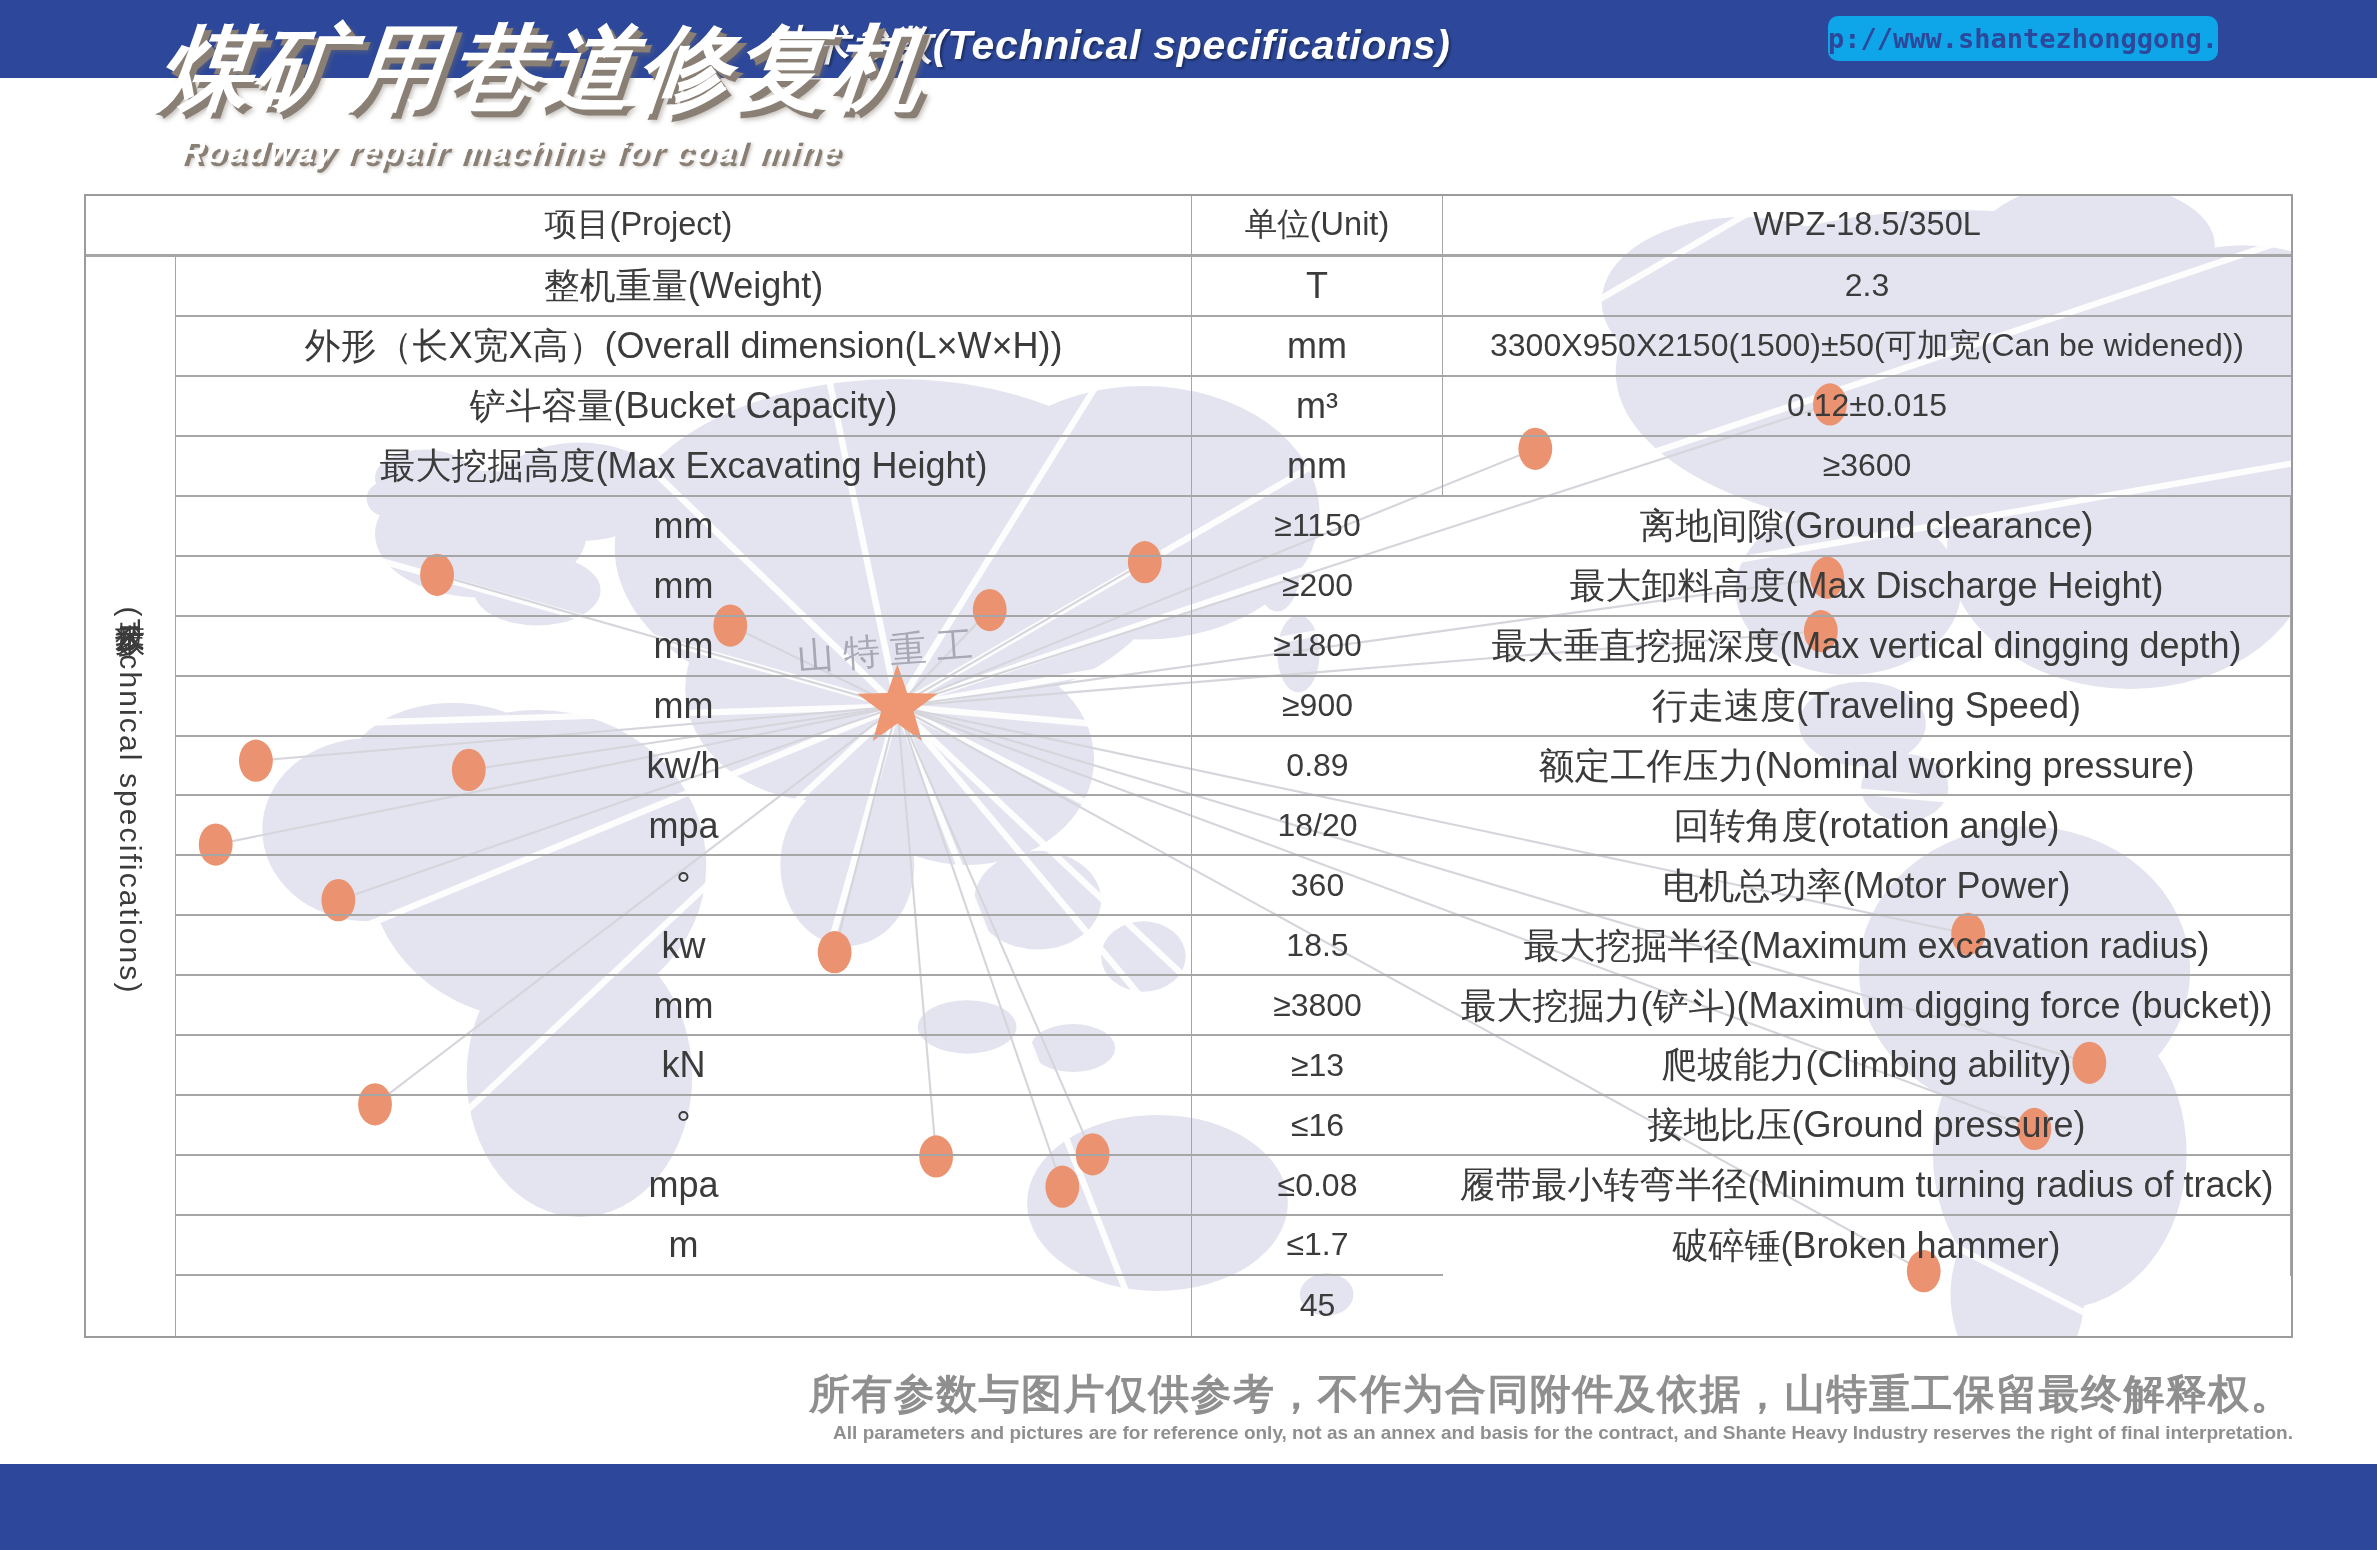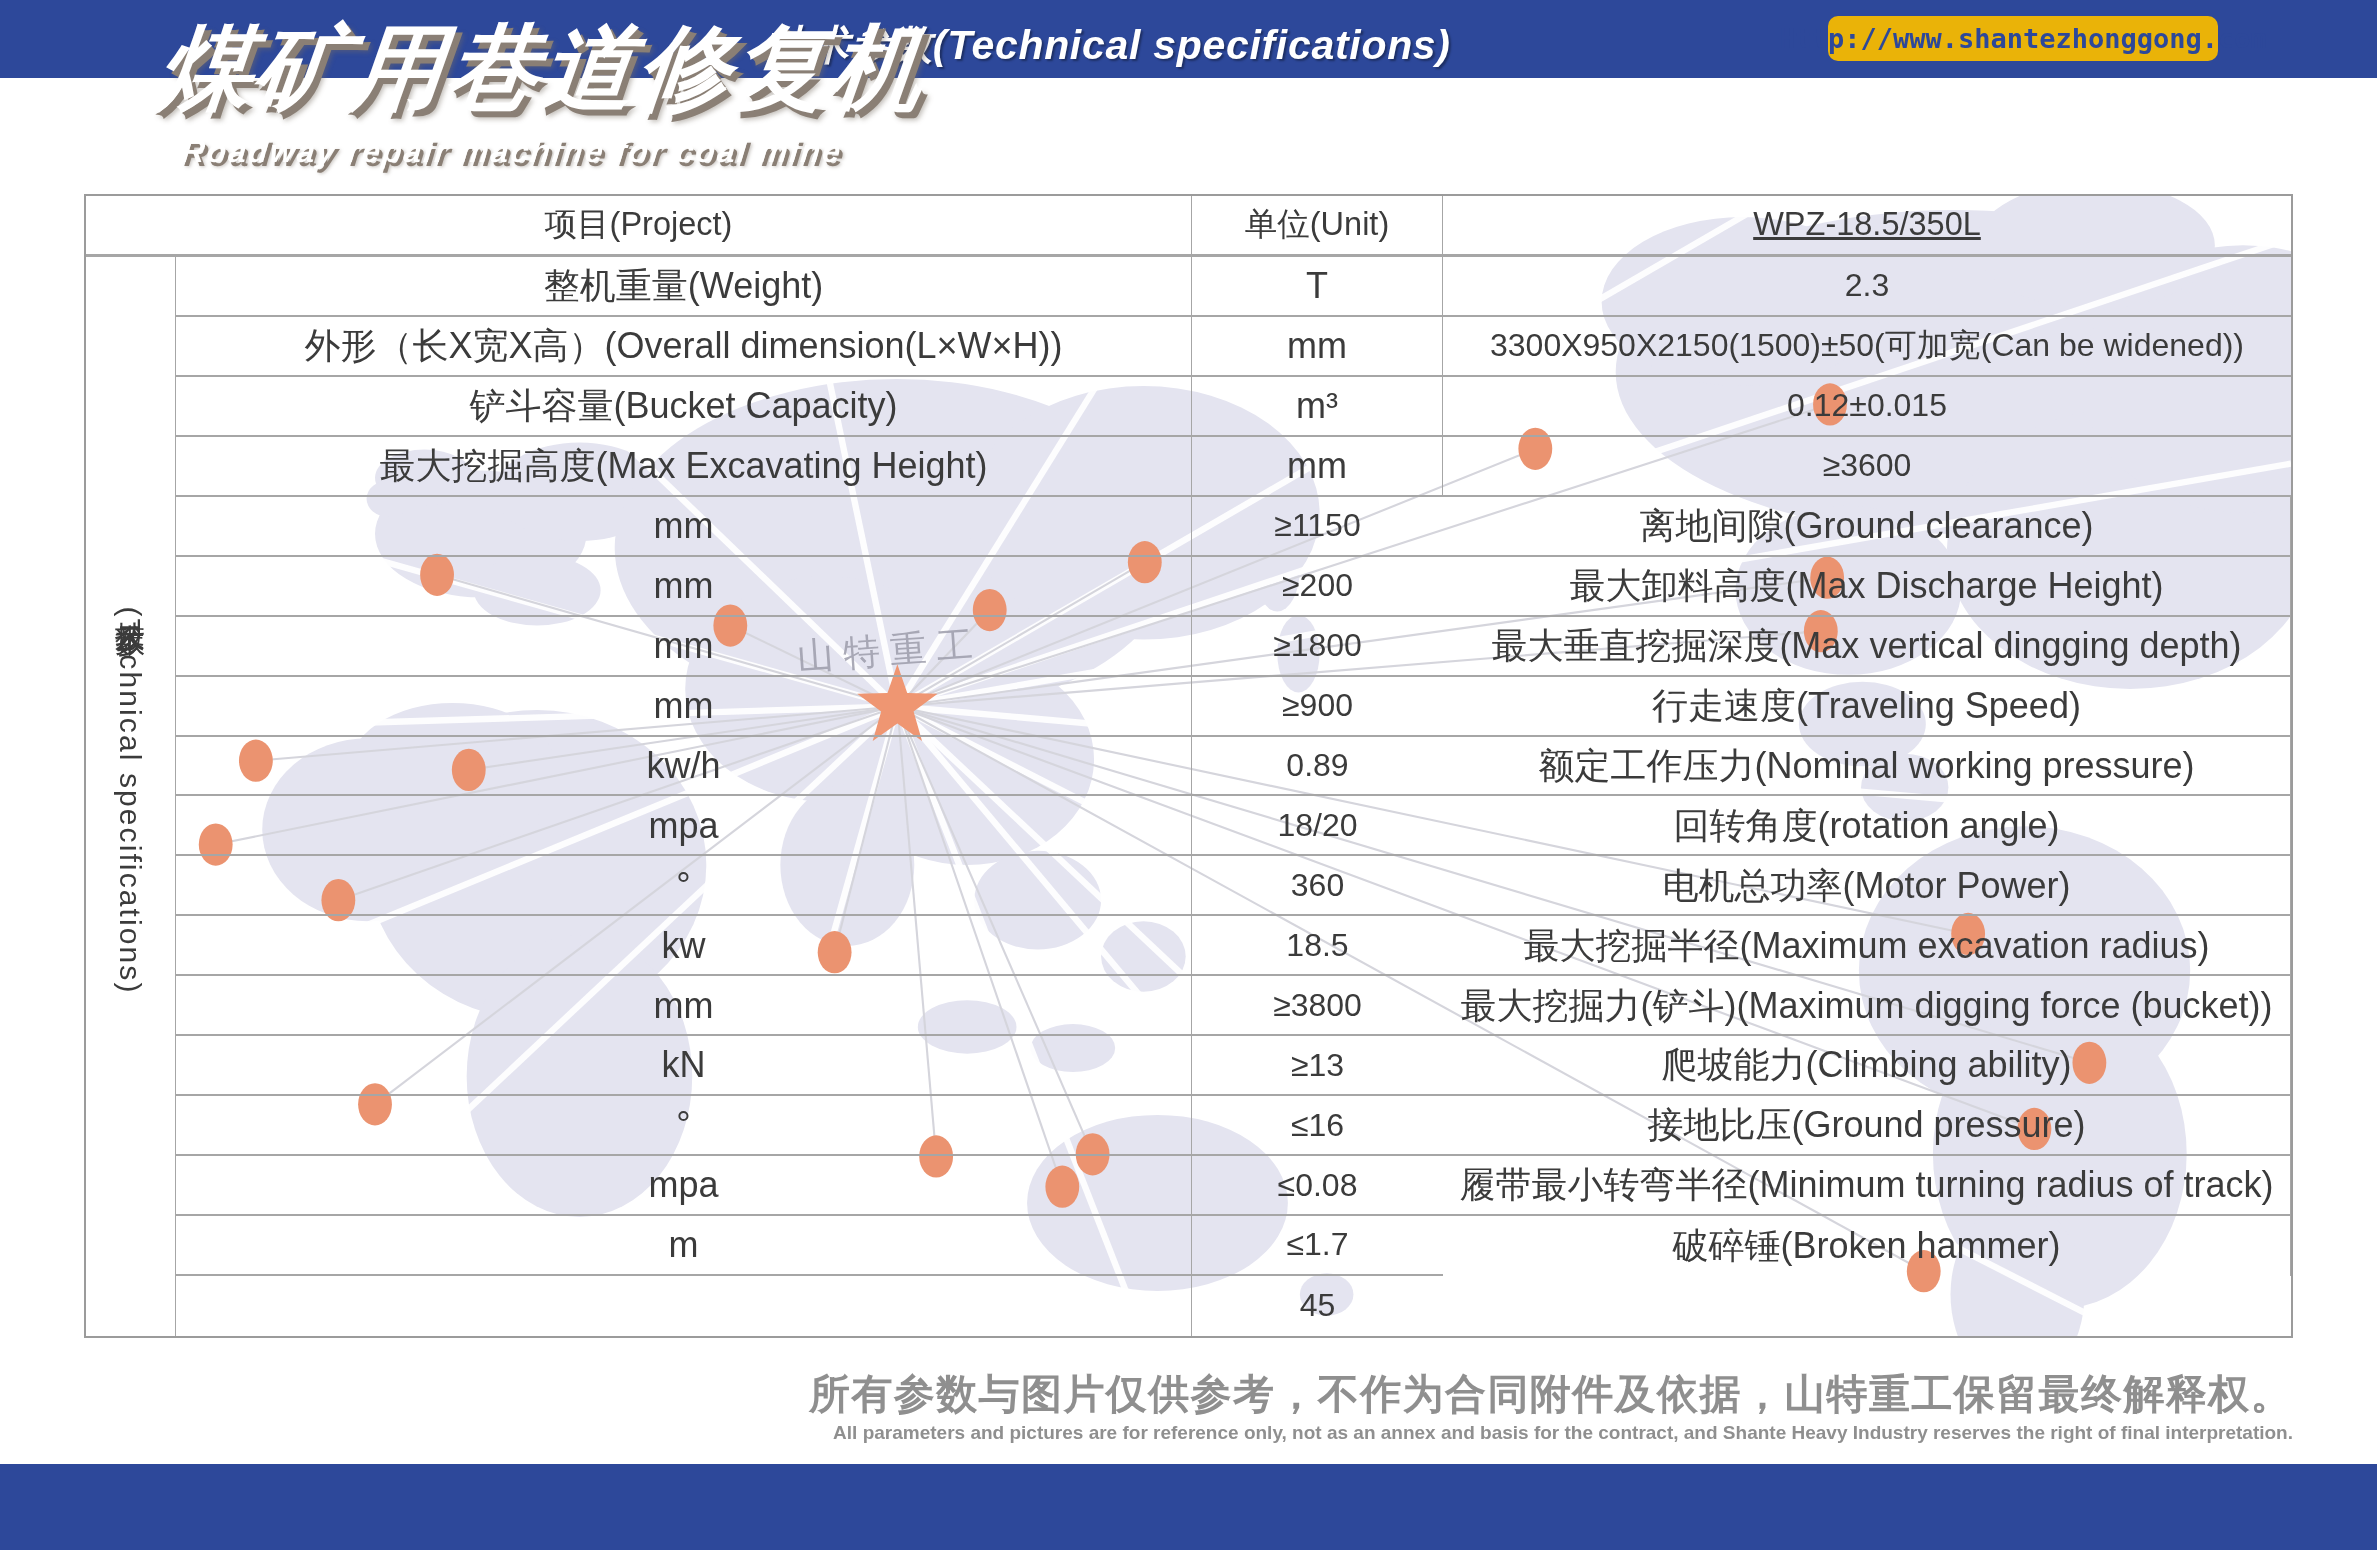--- a/index.html
+++ b/index.html
@@ -27,39 +27,39 @@
   .brand-en{margin-top:1.4px;font-size:32px;font-weight:bold;font-style:italic;color:#ffffff;
     letter-spacing:2.1px;white-space:nowrap;transform:skewX(-6deg);
     text-shadow:3.5px 3.5px 0 var(--shadow), 5px 5px 3.5px rgba(120,110,100,.4);}
 
   
   .section-title{position:absolute;left:766px;top:18.4px;z-index:4;font-size:41px;font-weight:bold;
     font-style:italic;color:#ffffff;white-space:nowrap;letter-spacing:0.7px;
     text-shadow:2.1px 2.1px 2.1px rgba(0,0,0,.35);}
 
   
-  .site-box{position:absolute;left:1828px;top:15.5px;width:390px;height:45px;background:#eab308;
+  .site-box{position:absolute;left:1828px;top:15.5px;width:390px;height:45px;background:#0ea5e9;
     border-radius:10px;display:flex;align-items:center;justify-content:center;z-index:4;}
   .site-box span{font-family:"DejaVu Sans Mono",monospace;font-size:27px;font-weight:bold;
     color:var(--blue);white-space:nowrap;}
 
   
   .spec-wrap{position:absolute;left:84px;top:194px;width:2209px;height:1144px;
     border:2.8px solid var(--line-dark);background:#ffffff;}
   .map-svg{position:absolute;left:0;top:0;width:100%;height:100%;z-index:0;}
   .grid{position:relative;z-index:2;display:grid;width:100%;height:100%;
     grid-template-columns:90px 1016px 251px 1fr;
     grid-template-rows:61px repeat(18,1fr);}
   .cell{display:flex;align-items:center;justify-content:center;text-align:center;
     border-right:1.4px solid var(--line);border-bottom:2.1px solid var(--line);
     font-size:36px;color:var(--ink);line-height:1.1;padding:0 5.7px;}
   .hd{font-size:32.5px;border-bottom-width:3.5px;}
   .hd-project{grid-column:1 / 3;grid-row:1;}
   .hd-unit{grid-column:3;grid-row:1;}
-  .hd-model{grid-column:4;grid-row:1;border-right:none;text-decoration:underline;}
+  .hd-model{grid-column:4;grid-row:1;border-right:none;}
   .side{grid-column:1;grid-row:2 / 20;border-bottom:none;
     writing-mode:vertical-lr;text-orientation:mixed;font-size:30px;letter-spacing:2.1px;}
   .val{border-right:none;font-size:32px;}
   .last{border-bottom:none;}
 
   
   .disclaimer{position:absolute;right:84px;top:1367px;text-align:right;z-index:3;}
   .disc-cn{font-size:41px;font-weight:bold;color:var(--gray);letter-spacing:1.4px;white-space:nowrap;}
   .disc-en{margin-top:0;font-size:19px;font-weight:bold;color:var(--gray);white-space:nowrap;}
 

